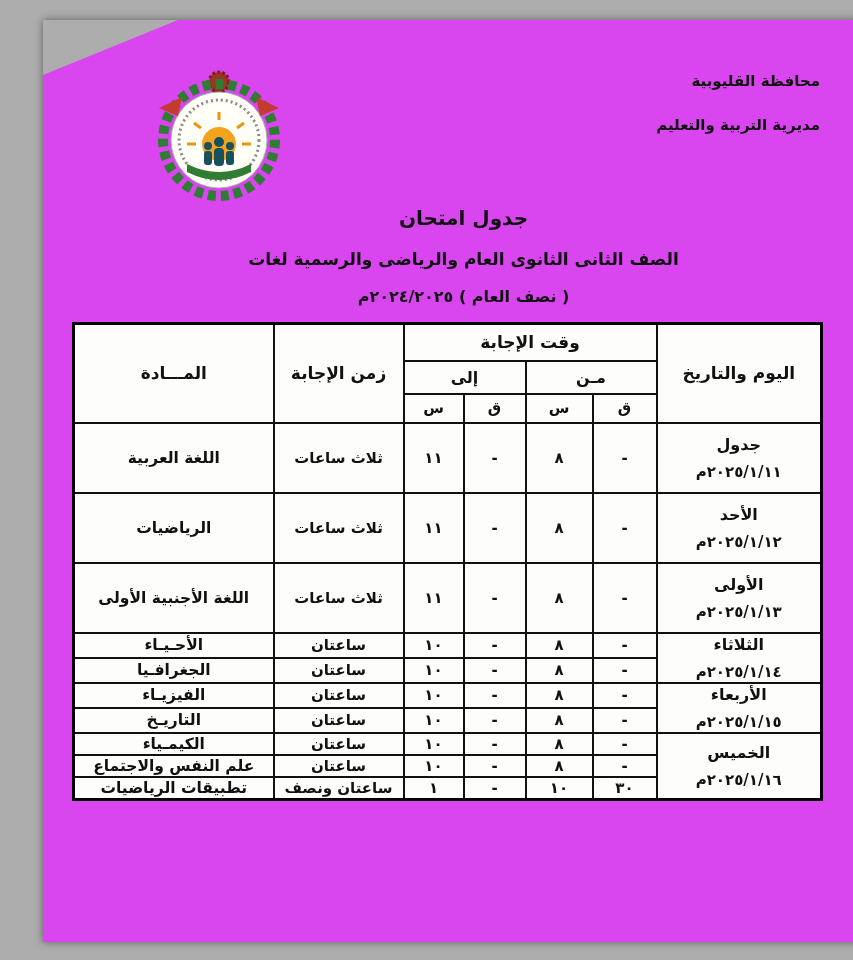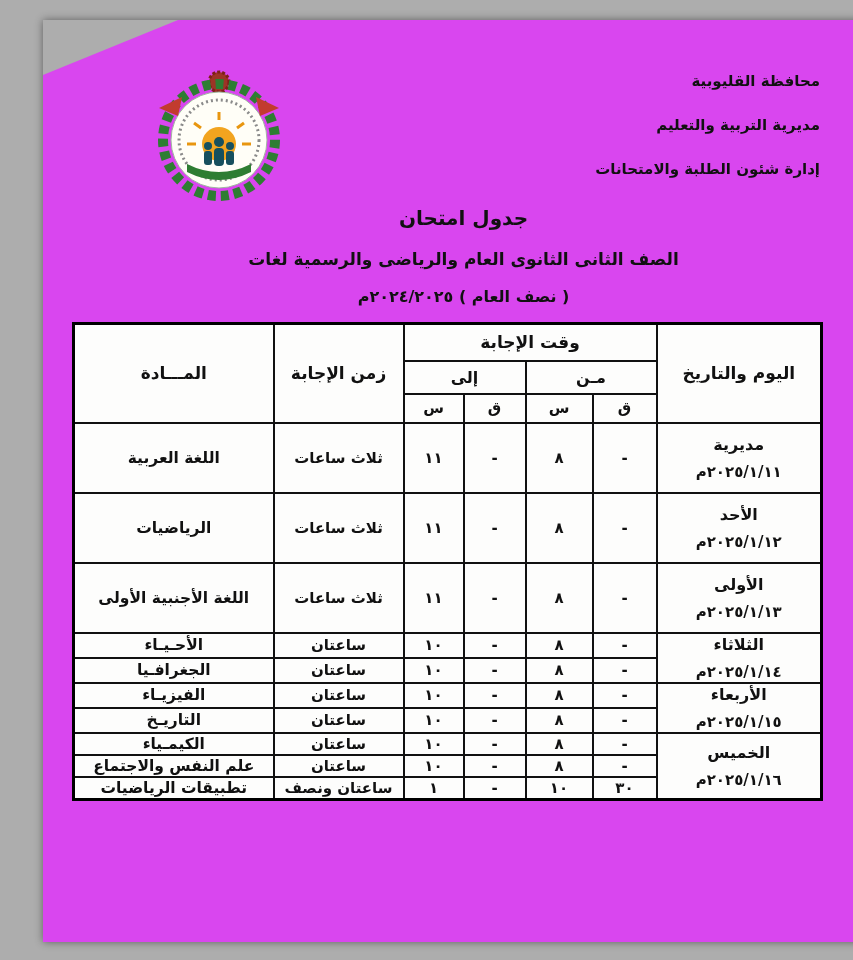--- a/index.html
+++ b/index.html
@@ -78,21 +78,20 @@
 </head>
 <body>
 
 <div class="paper">
   <div class="corner-fold"></div>
 
   <div class="head">
     <div class="org">
       <div class="org-line">محافظة القليوبية</div>
       <div class="org-line">مديرية التربية والتعليم</div>
-      <div class="org-line">إدارة شئون الطلبة والامتحانات</div>
     </div>
 
     <div class="logo">
       <svg width="180" height="148" viewBox="0 0 180 148">
 
         <g>
           <rect x="86" y="26" width="10" height="24" fill="#9d3326"></rect>
           <circle cx="91" cy="20" r="10" stroke="#7c2117" stroke-width="3" stroke-dasharray="3 2" fill="#9d3326"></circle>
         </g>
 
@@ -158,21 +157,21 @@
       <tr class="h3">
         <th>ق</th>
         <th>س</th>
         <th>ق</th>
         <th>س</th>
       </tr>
     </thead>
     <tbody>
         <tr class="single">
           <td class="daycell" rowspan="1">
-            <div class="dayname">مديرية</div>
+            <div class="dayname">جدول</div>
             <div class="daydate">٢٠٢٥/١/١١م</div>
           </td>
           <td class="num dend">-</td>
           <td class="num dend">٨</td>
           <td class="num dend">-</td>
           <td class="num dend">١١</td>
           <td class="dur dend">ثلاث ساعات</td>
           <td class="subj dend">اللغة العربية</td>
         </tr>
         <tr class="single">

